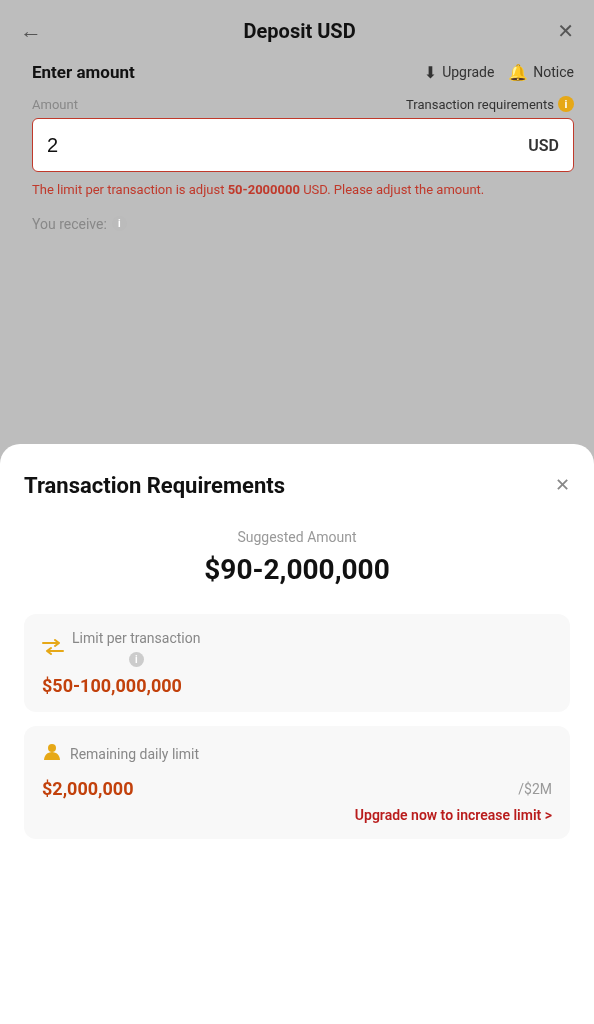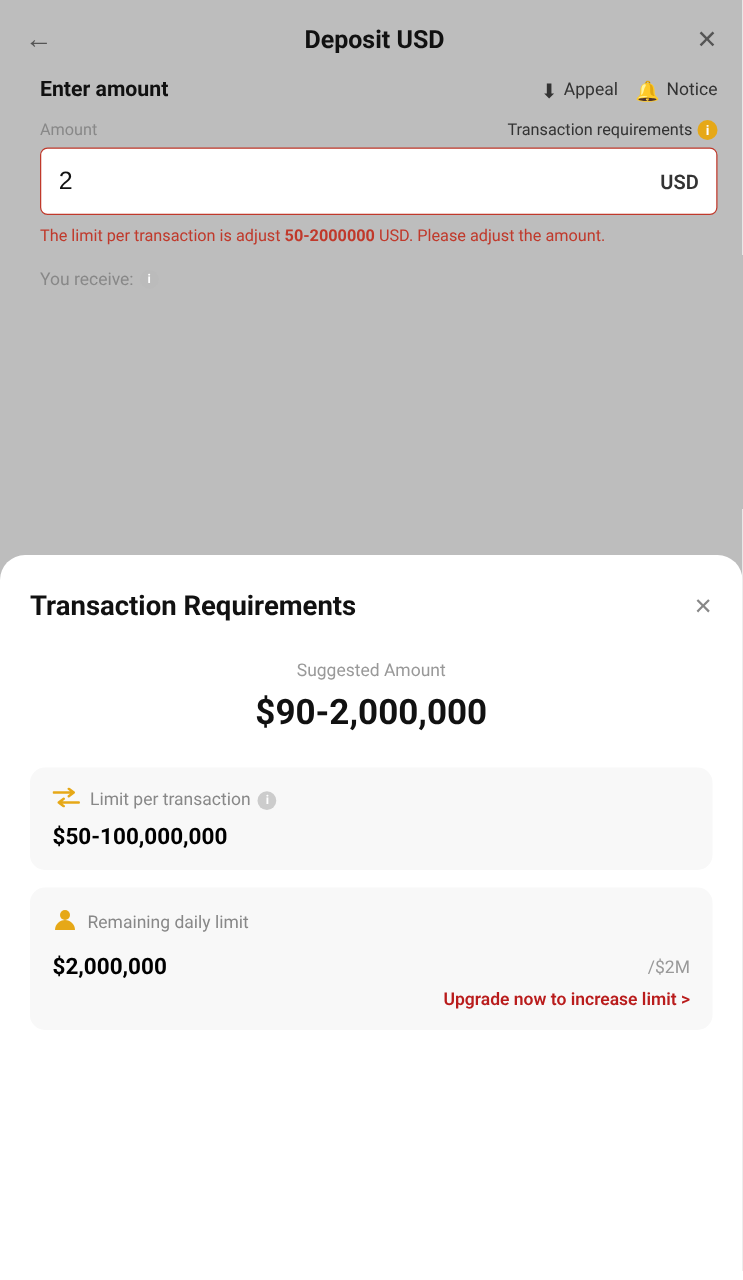--- a/index.html
+++ b/index.html
@@ -239,37 +239,38 @@
     .limit-icon {
       font-size: 18px;
       color: #e6a817;
     }
     .limit-card-title {
       font-size: 14px;
       color: #888;
       display: flex;
       align-items: center;
       gap: 6px;
+      flex-direction: column;
     }
     .info-circle-gray {
       display: inline-flex;
       align-items: center;
       justify-content: center;
       width: 15px;
       height: 15px;
       border-radius: 50%;
       background: #ccc;
       color: #fff;
       font-size: 10px;
       font-weight: 700;
     }
     .limit-value {
       font-size: 18px;
       font-weight: 700;
-      color: #000000;
+      color: #c2410c;
       margin-top: 4px;
     }
 
     
     .daily-limit-row {
       display: flex;
       align-items: flex-end;
       justify-content: space-between;
       gap: 48px;
     }
@@ -299,21 +300,21 @@
   <span class="title">Deposit USD</span>
   <button class="close-btn">✕</button>
 </div>
 
 <div class="enter-amount-section">
   <div class="enter-amount-header">
     <span class="enter-amount-label">Enter amount</span>
     <div class="header-actions">
       <div class="action-item">
         <span class="action-icon">⬇</span>
-        <span>Appeal</span>
+        <span>Upgrade</span>
       </div>
       <div class="action-item">
         <span class="action-icon">🔔</span>
         <span>Notice</span>
       </div>
     </div>
   </div>
 
   <div class="amount-row-label">
     <span class="amount-field-label">Amount</span>

